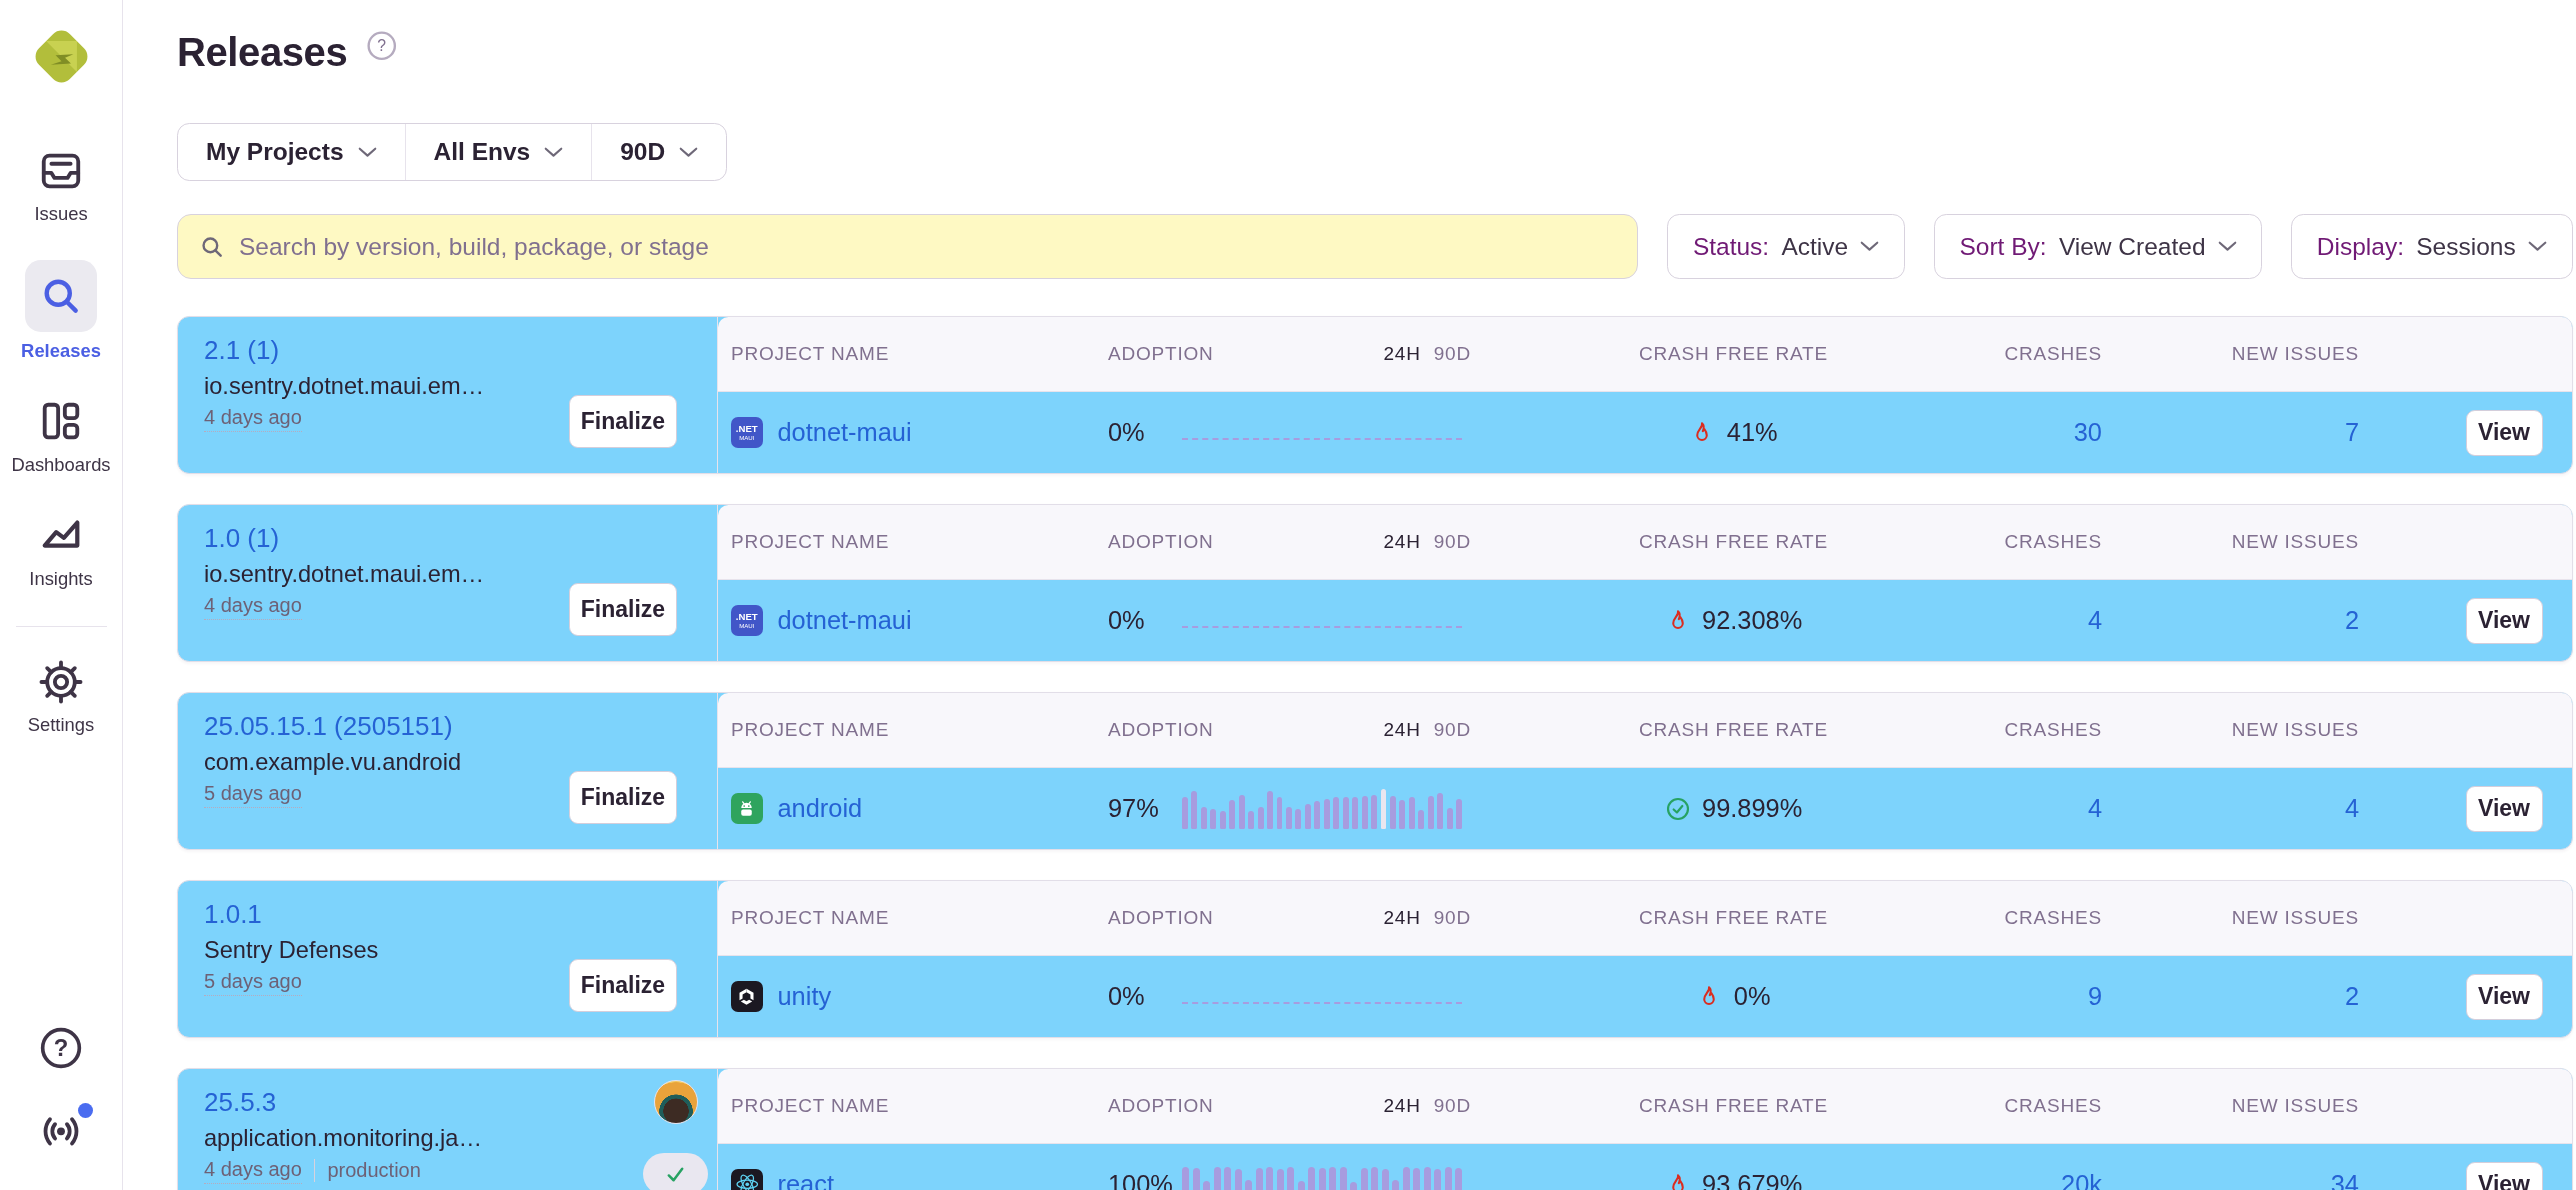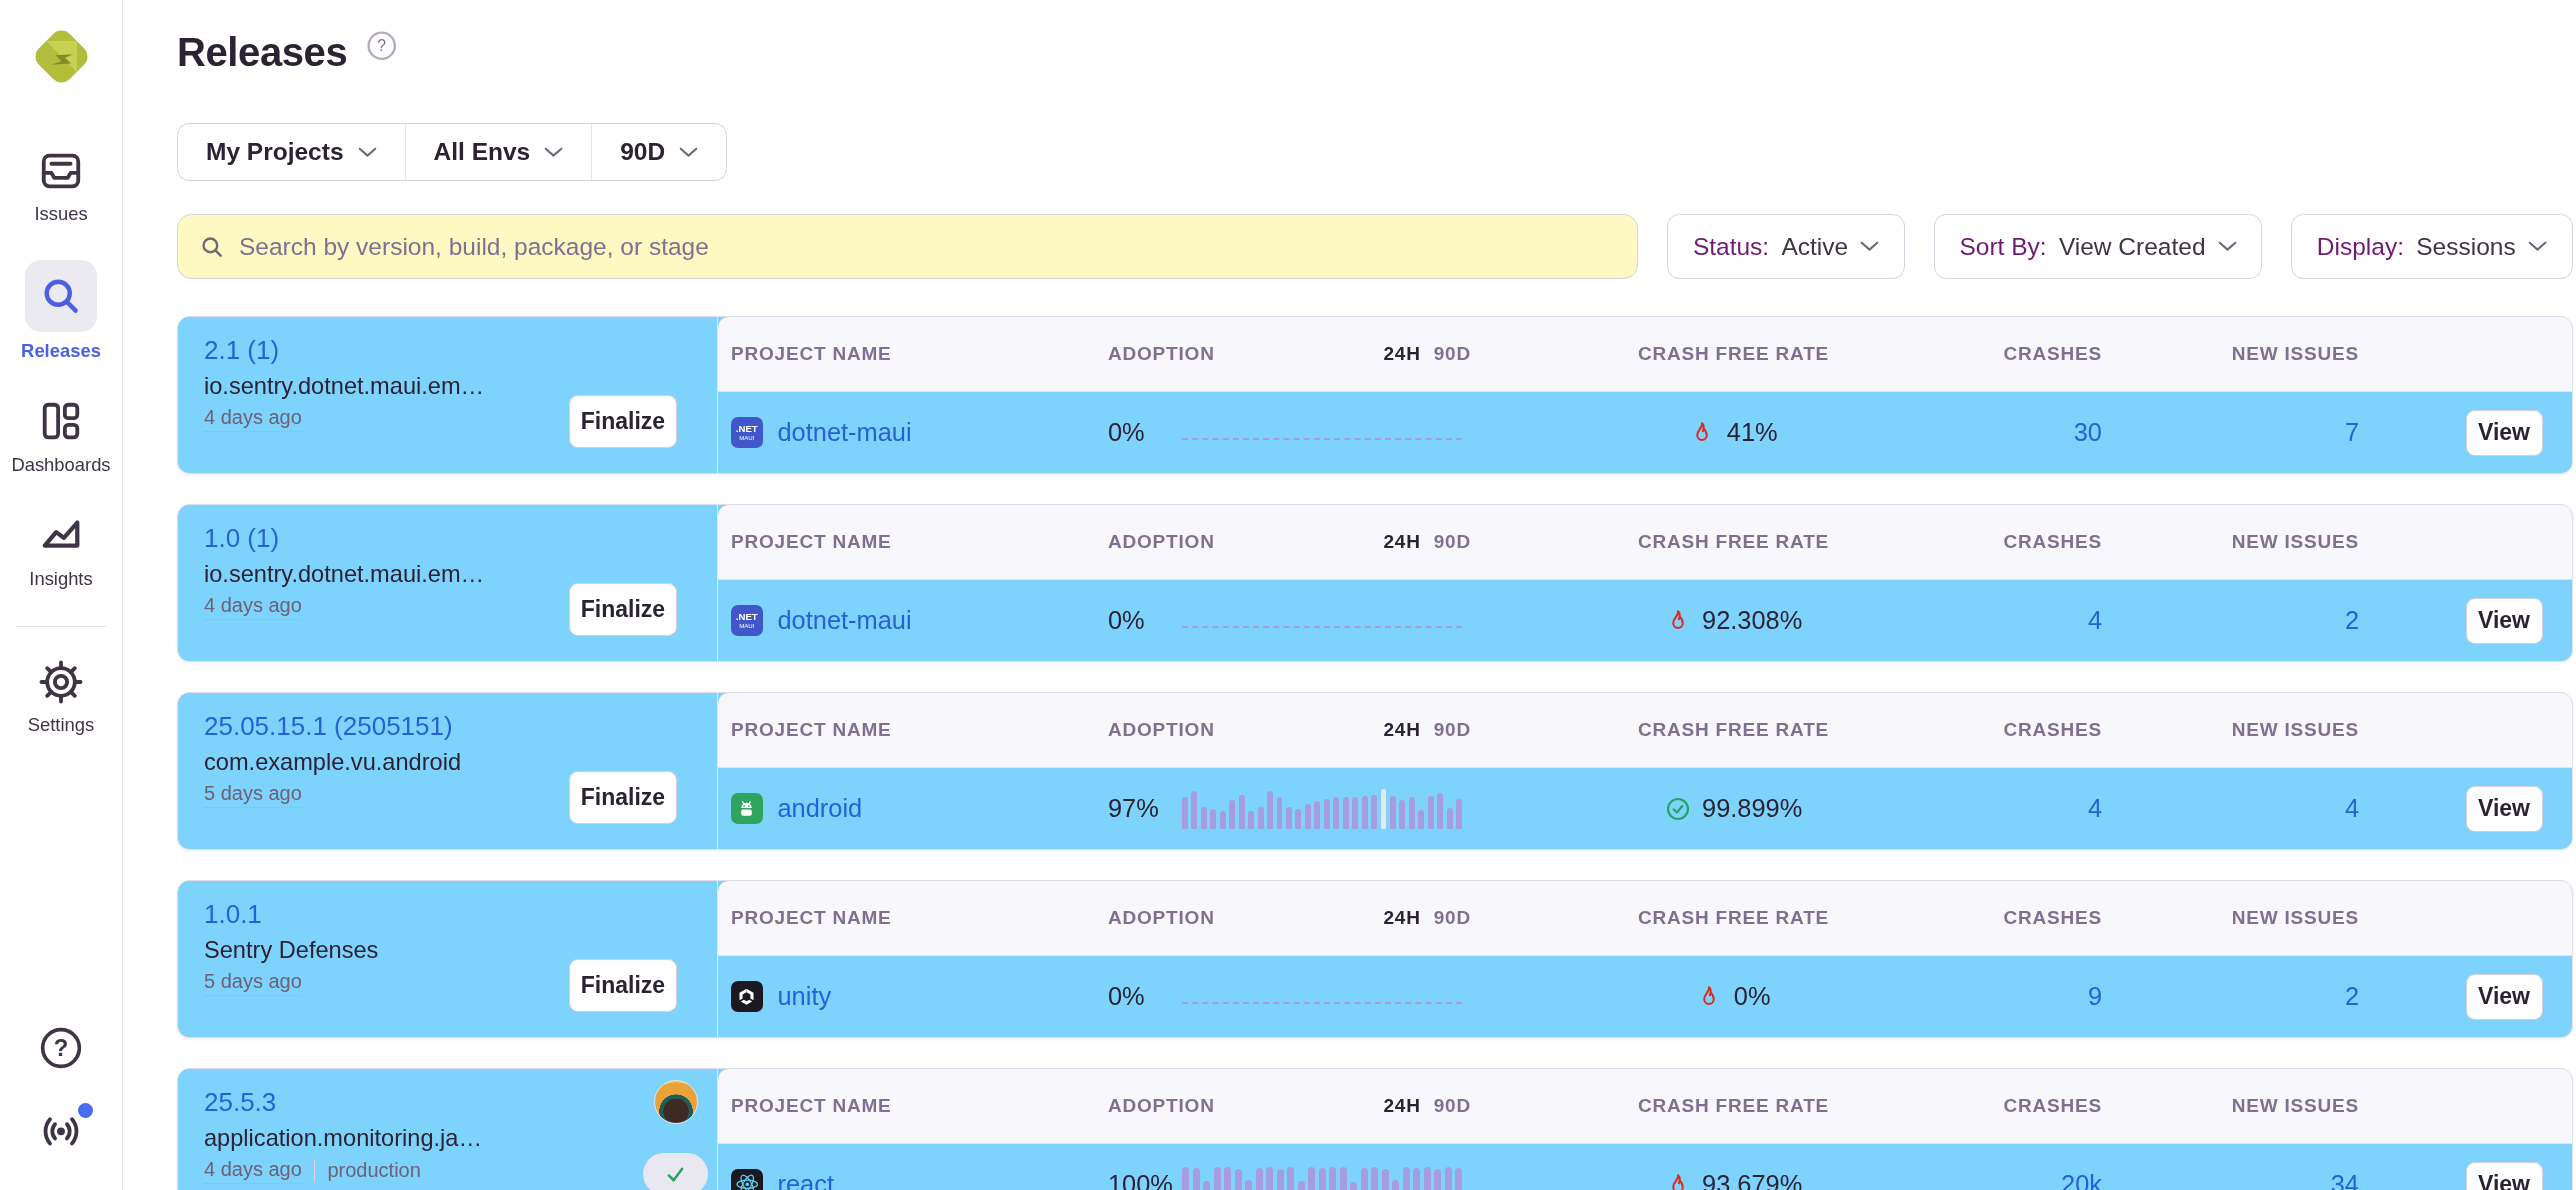--- a/index.html
+++ b/index.html
@@ -65,21 +65,21 @@
   .check-pill { position:absolute; right:8.8px; top:84px; width:65px; height:42px; border-radius:21px;
     background:#E9E7F0; display:flex; align-items:center; justify-content:center; cursor:pointer; }
 
   .card-right { flex:1; border-left:1.8px solid #E7E3EC; display:flex; flex-direction:column; }
   .thead, .trow { display:grid; align-items:center;
     grid-template-columns:377px 74px 289px 525px 106px 257px 1fr;
     padding:0 29px 0 13px; }
   .thead { height:75px; background:#F8F7FB; border-bottom:1.8px solid #E7E3EC;
     border-radius:10.5px 10.5px 0 0; }
   .trow { height:81px; }
-  .th { font-size:19px; font-weight:700; color:#80708F; letter-spacing:0.8px; }
+  .th { font-size:19px; font-weight:400; color:#80708F; letter-spacing:0.8px; }
   .th-chart { justify-self:end; display:flex; gap:13px; cursor:pointer; }
   .th-chart .h24 { color:#2B2233; }
   .th-chart .h90 { color:#80708F; }
   .th-crash { justify-self:center; }
   .th-num { justify-self:end; }
   .cell { font-size:25.4px; }
   .c-proj { display:flex; align-items:center; gap:15px; }
   .plink { color:#2562D4; text-decoration:none; cursor:pointer; }
   .c-adopt { color:#2B2233; }
   .c-crash { justify-self:center; display:flex; align-items:center; gap:11.4px; color:#2B2233; }

